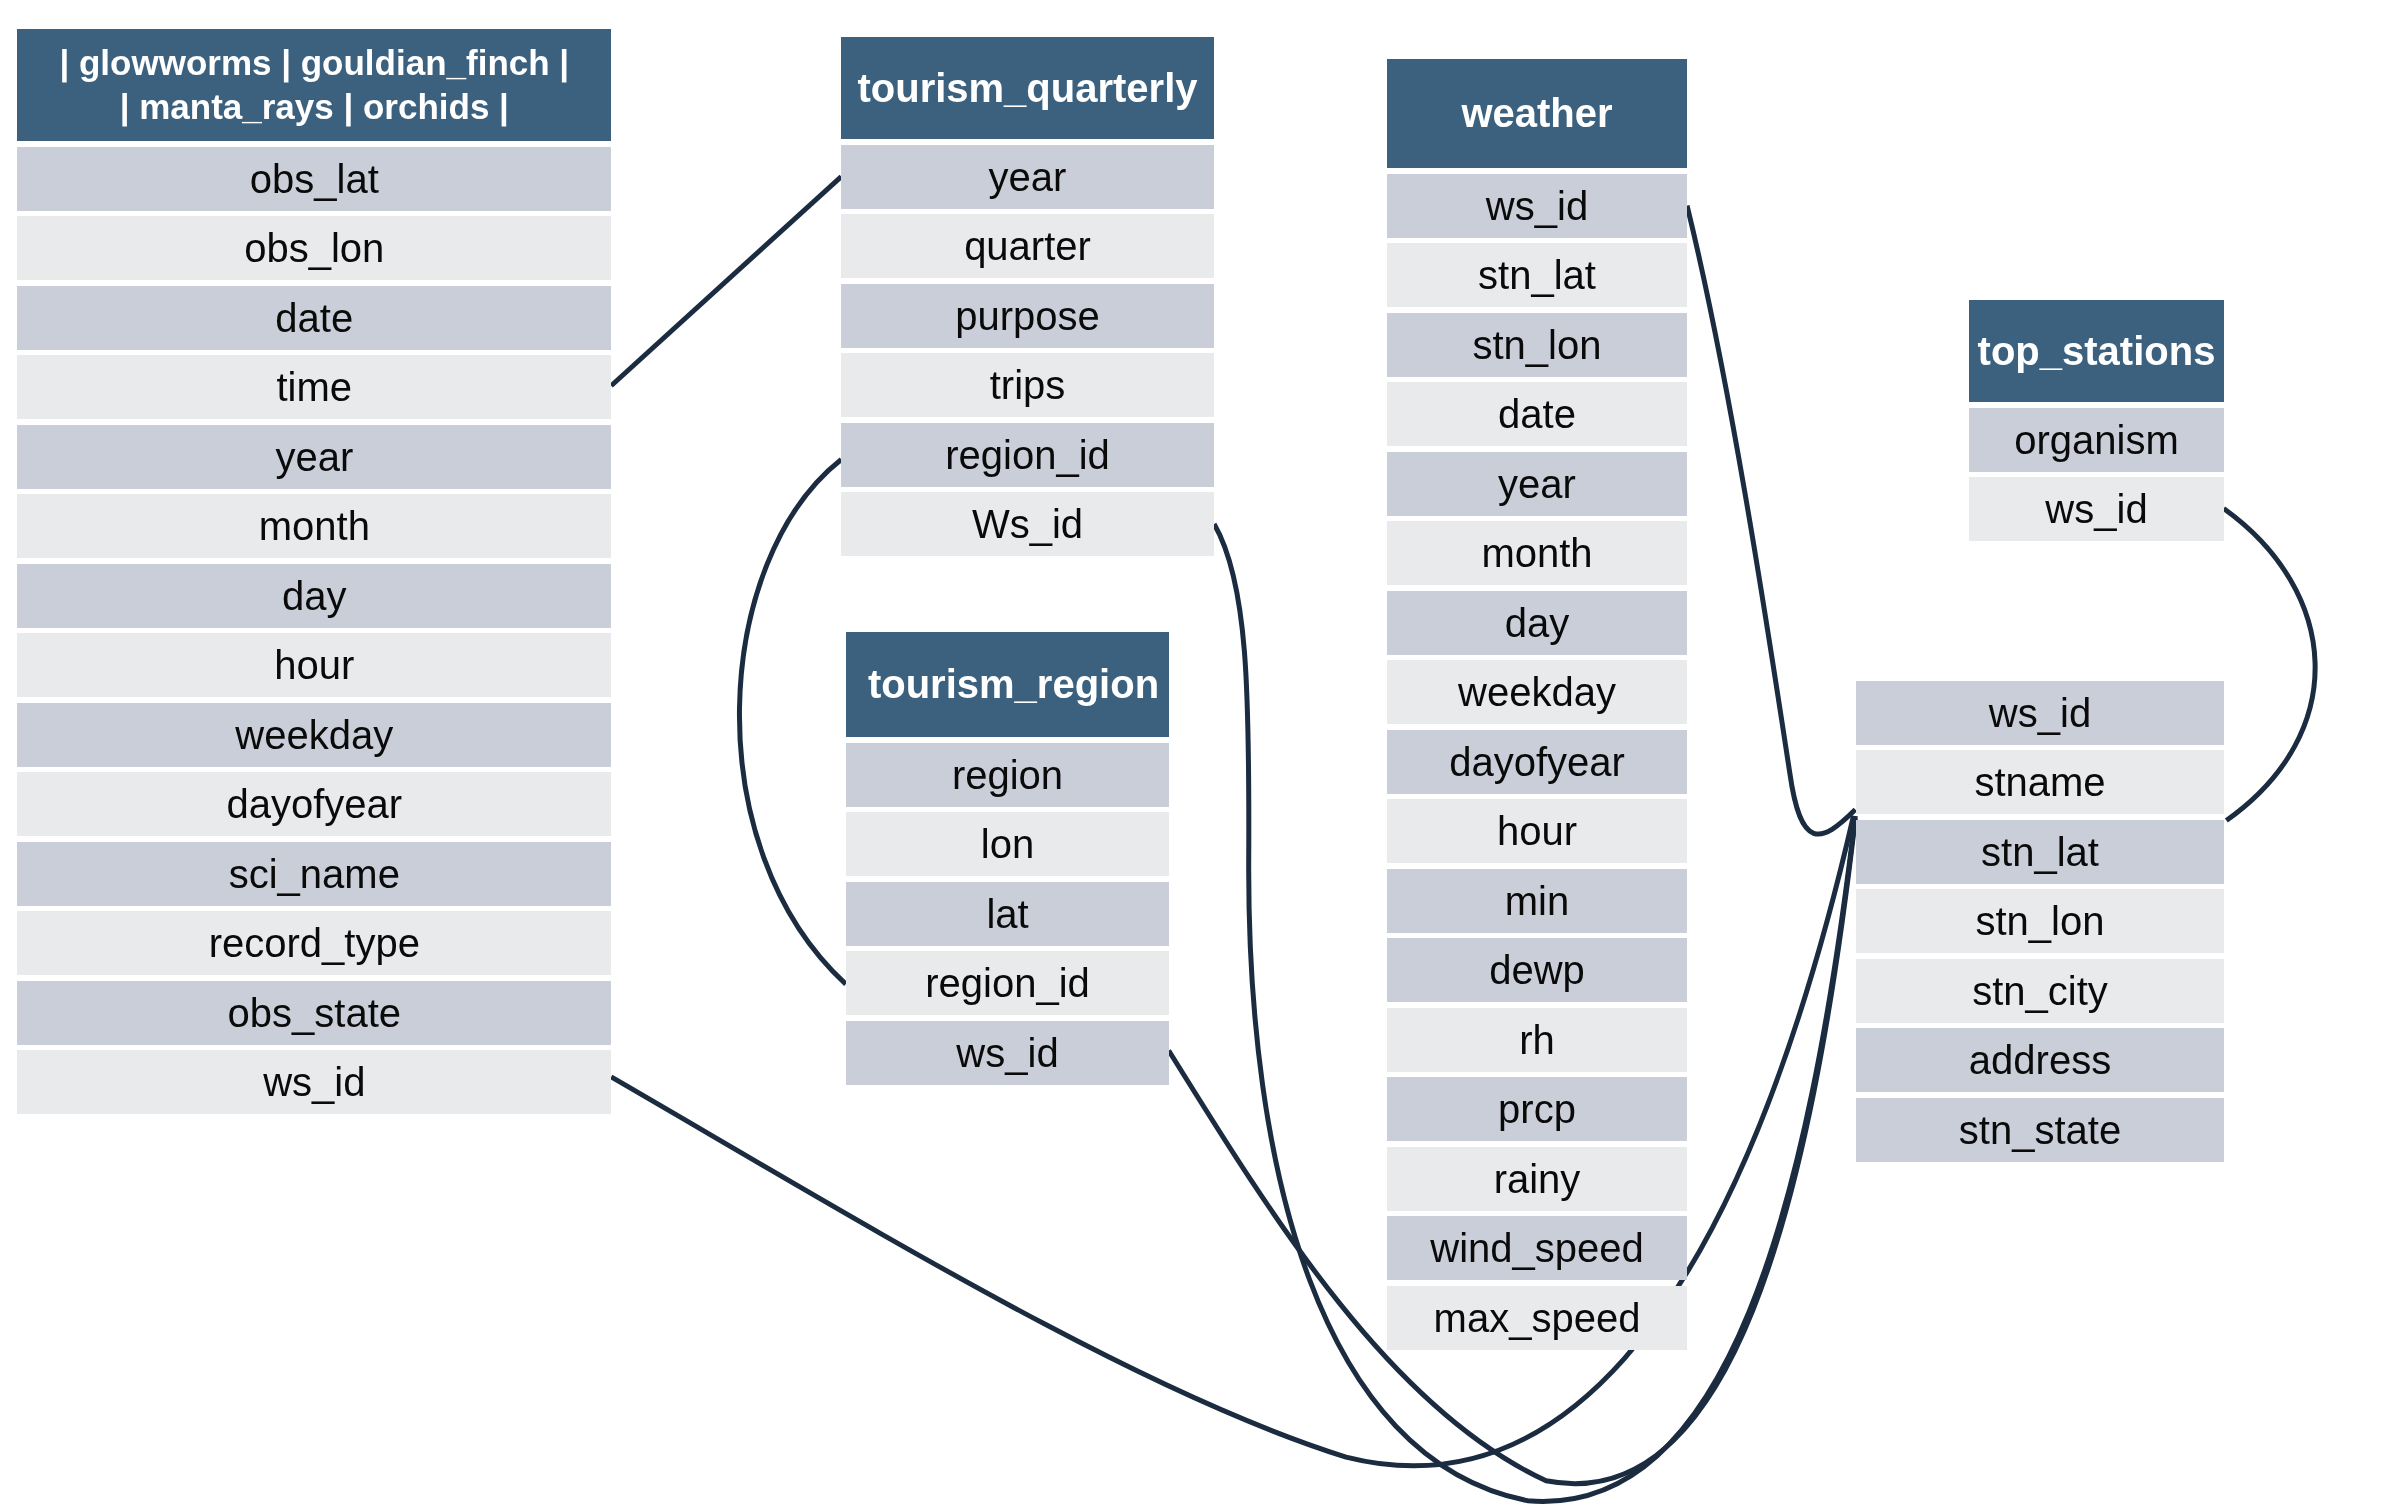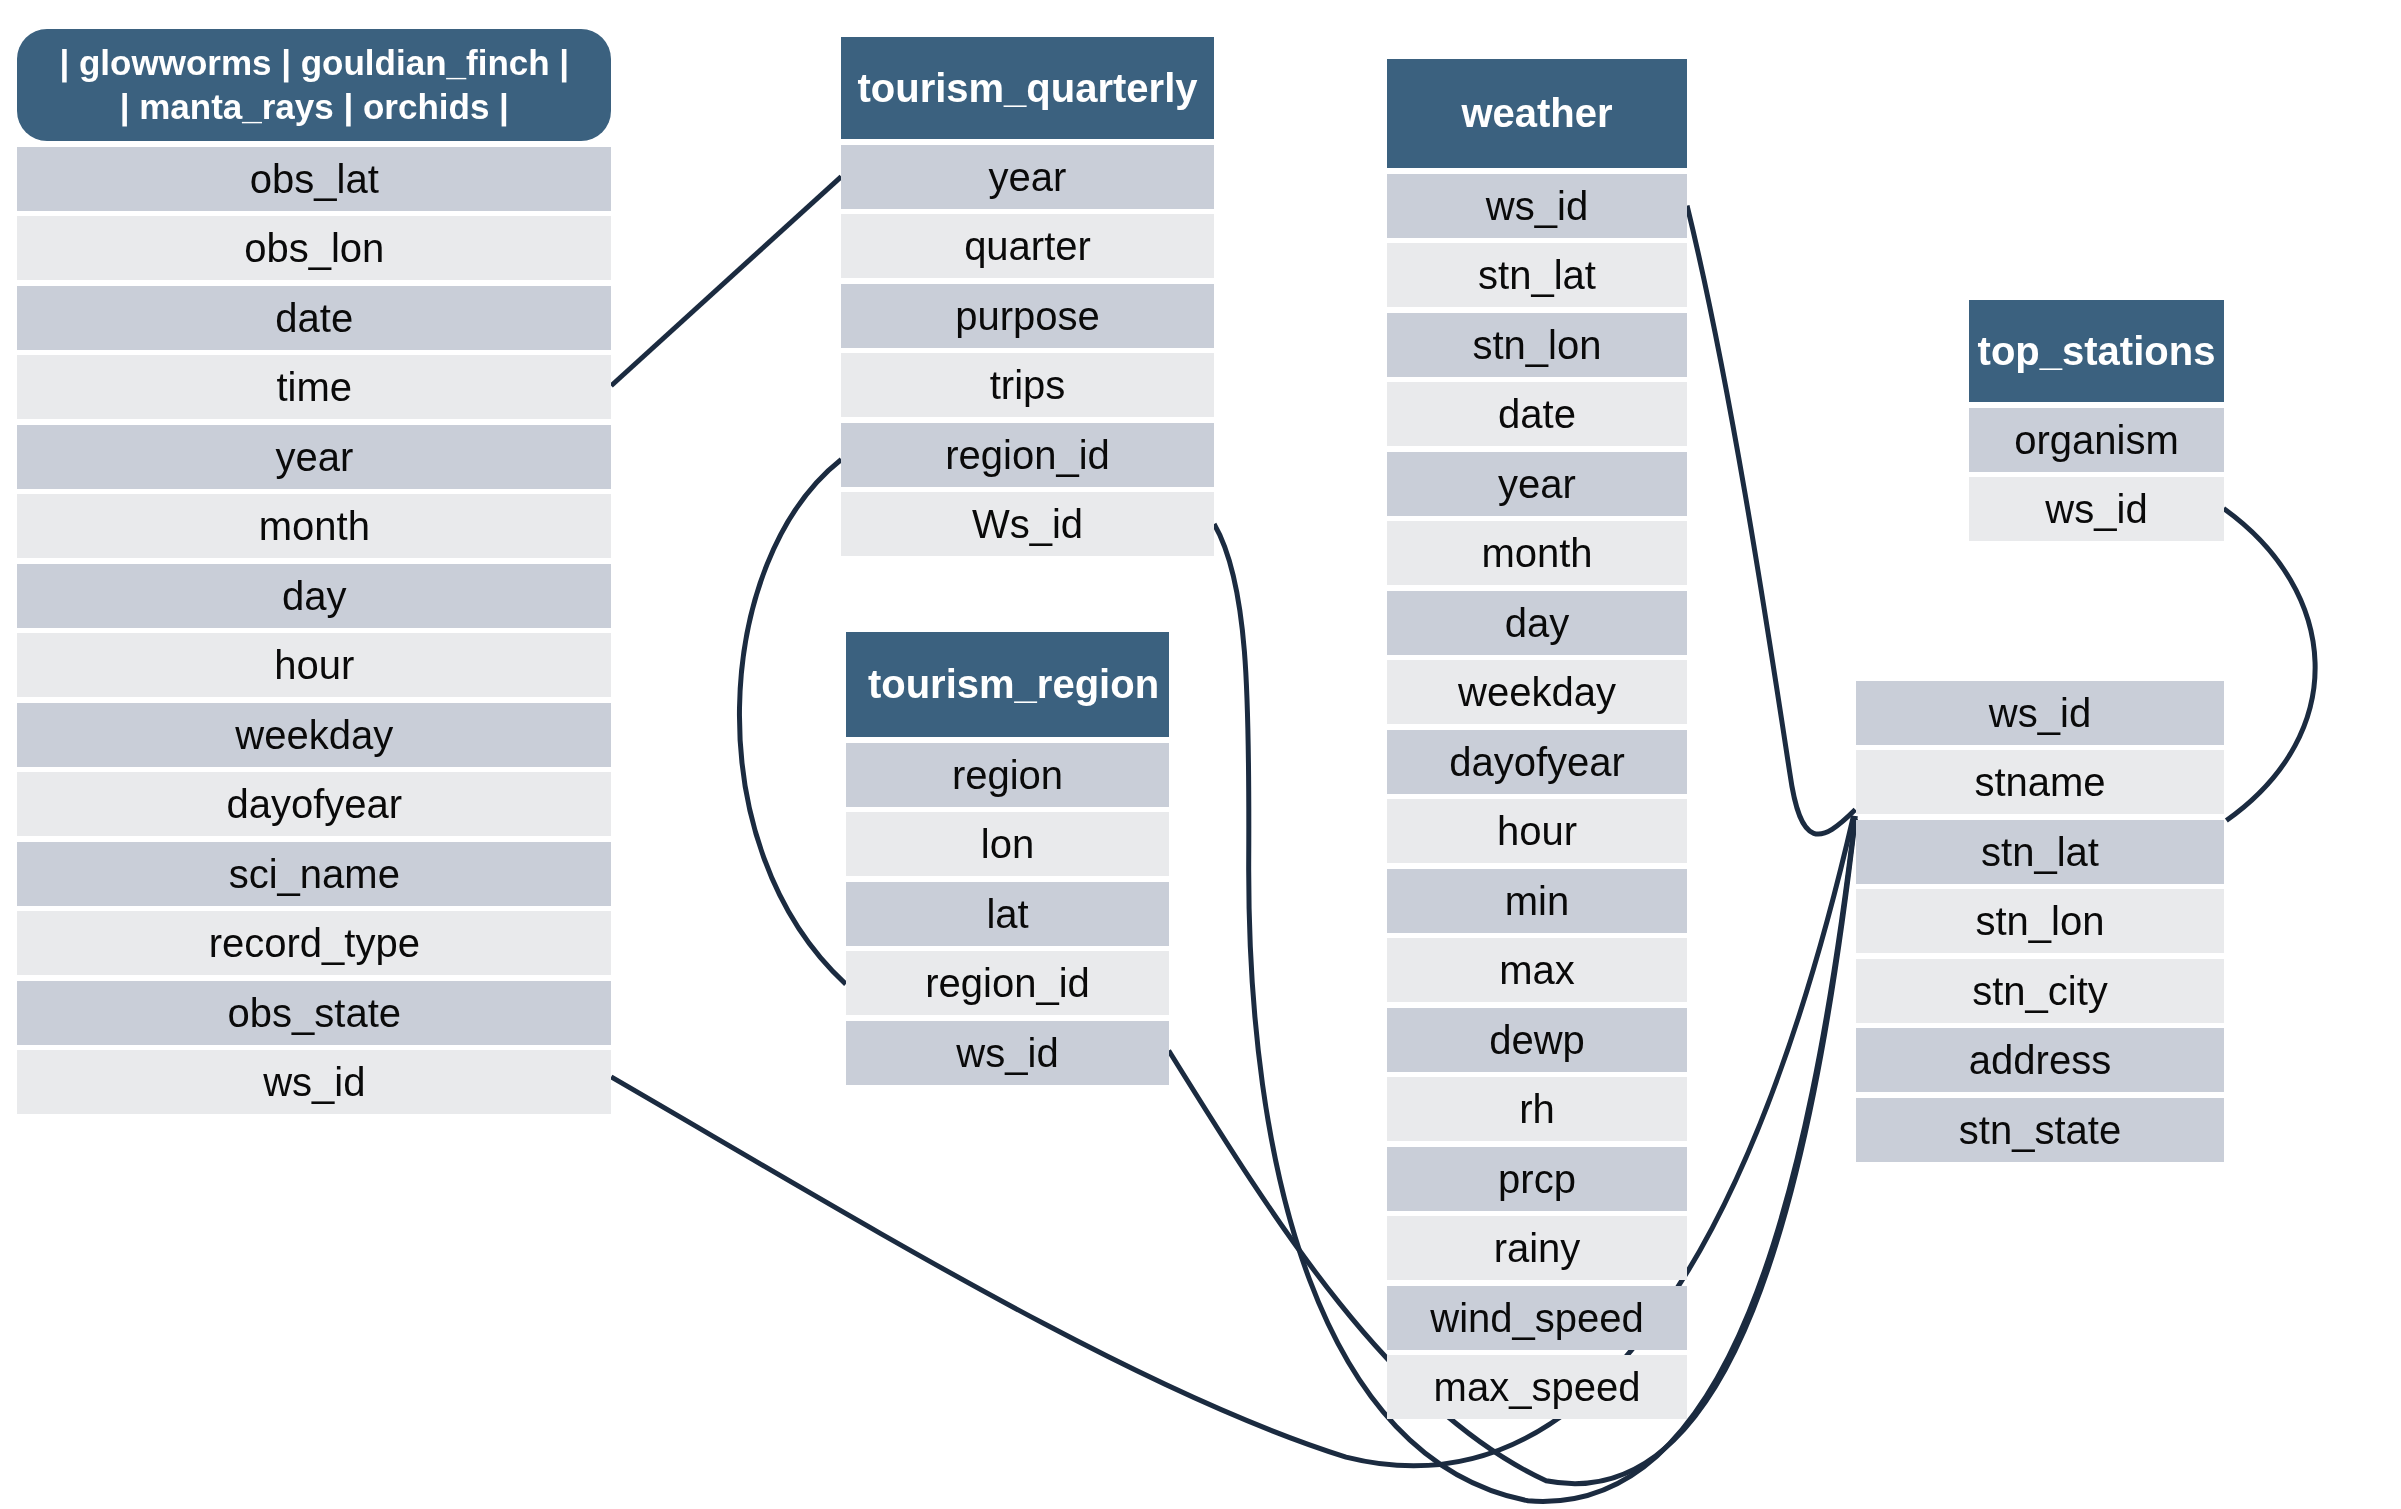--- a/index.html
+++ b/index.html
@@ -55,21 +55,21 @@
     <path d="M 672 424 L 925 194"></path>
     <path d="M 925 505 C 785 615, 765 930, 930 1082"></path>
     <path d="M 1335 576 C 1372 640, 1374 760, 1373 950 C 1372 1280, 1450 1605, 1680 1650 C 1900 1668, 1988 1330, 2040 897"></path>
     <path d="M 672 1184 C 950 1345, 1250 1530, 1480 1602 C 1690 1655, 1900 1495, 2038 897"></path>
     <path d="M 1285 1155 C 1400 1340, 1530 1550, 1700 1628 C 1903 1668, 1990 1330, 2040 900"></path>
     <path d="M 1855 226 C 1905 430, 1948 720, 1968 850 C 1980 935, 2002 928, 2040 890"></path>
     <path d="M 2445 559 C 2572 650, 2585 805, 2448 902"></path>
   </svg>
 
   <div class="table table--species" style="left:17.3px;top:29px;width:594px;">
-    <div class="thead" style="height:112px;border-radius:30px;">
+    <div class="thead" style="height:112px;">
       <span>| glowworms | gouldian_finch |
 | manta_rays | orchids |</span>
     </div>
     <div class="rows">
         <div class="row dark">obs_lat</div>
         <div class="row light">obs_lon</div>
         <div class="row dark">date</div>
         <div class="row light">time</div>
         <div class="row dark">year</div>
         <div class="row light">month</div>
@@ -120,21 +120,20 @@
         <div class="row light">stn_lat</div>
         <div class="row dark">stn_lon</div>
         <div class="row light">date</div>
         <div class="row dark">year</div>
         <div class="row light">month</div>
         <div class="row dark">day</div>
         <div class="row light">weekday</div>
         <div class="row dark">dayofyear</div>
         <div class="row light">hour</div>
         <div class="row dark">min</div>
-        <div class="row light">max</div>
         <div class="row dark">dewp</div>
         <div class="row light">rh</div>
         <div class="row dark">prcp</div>
         <div class="row light">rainy</div>
         <div class="row dark">wind_speed</div>
         <div class="row light">max_speed</div>
       </div>
   </div>
 
   <div class="table" style="left:1969px;top:300px;width:255px;">

